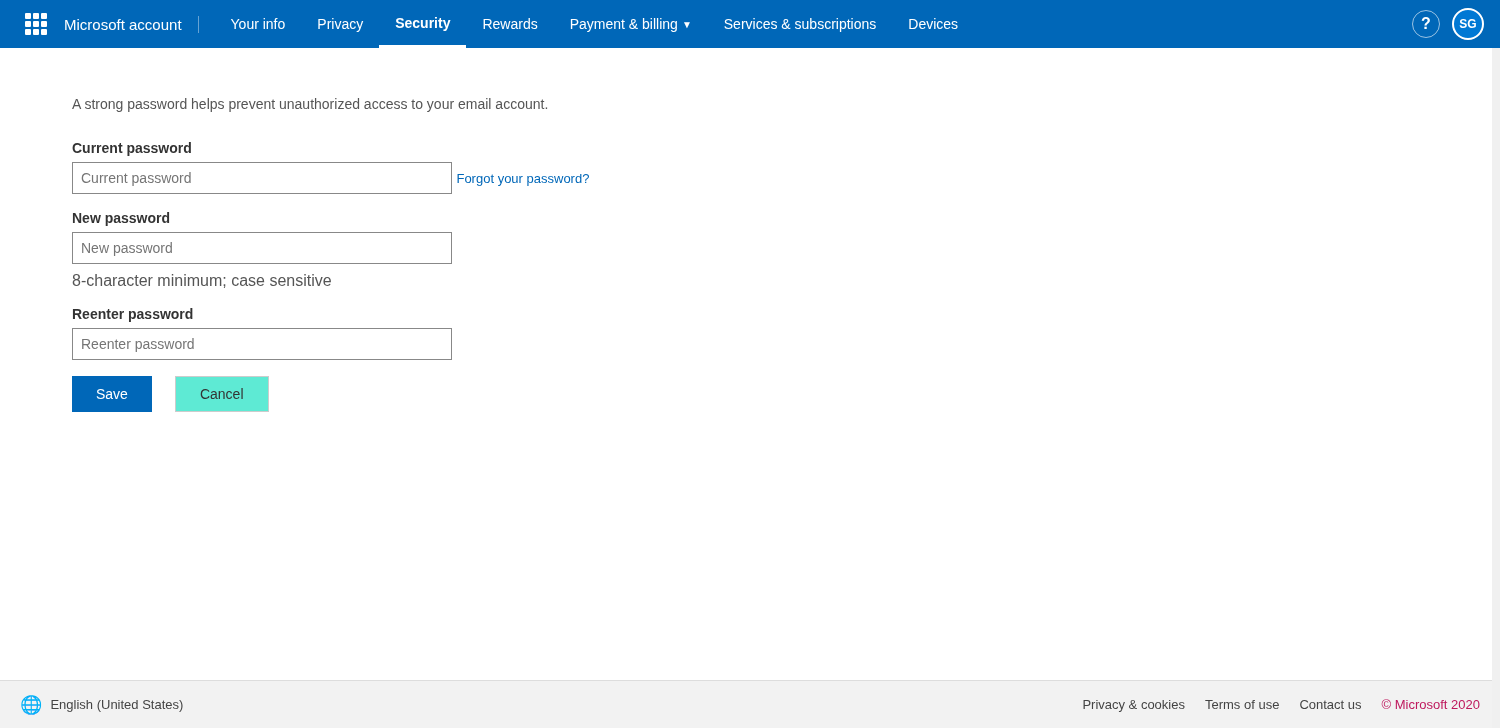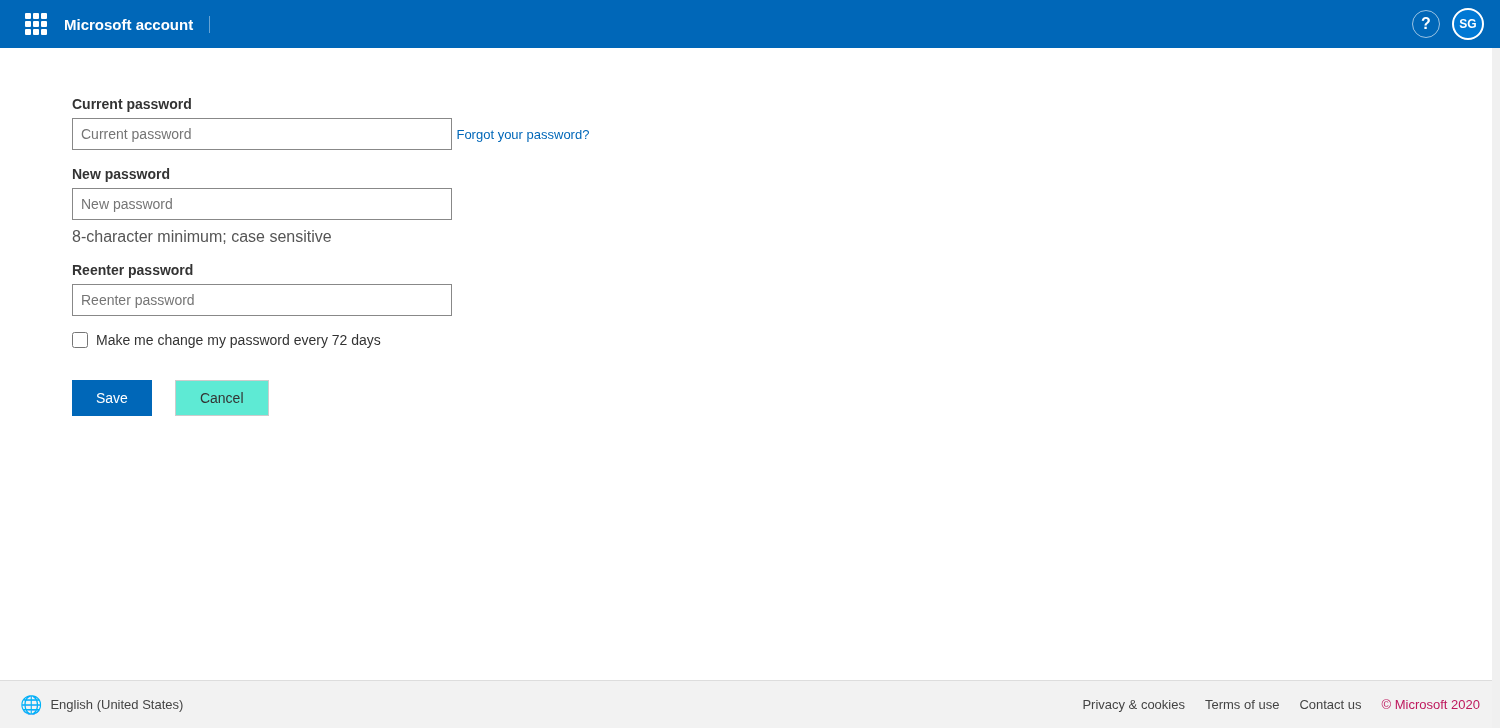--- a/index.html
+++ b/index.html
@@ -17,21 +17,21 @@
     }
     .nav-waffle {
       display: flex; align-items: center; justify-content: center;
       width: 40px; height: 40px; cursor: pointer; margin-right: 8px;
     }
     .waffle-grid {
       display: grid; grid-template-columns: repeat(3,6px); grid-template-rows: repeat(3,6px); gap: 2px;
     }
     .waffle-dot { background: #fff; border-radius: 1px; }
     .nav-brand {
-      font-size: 15px; font-weight: 700; color: #fff;
+      font-size: 15px; font-weight: 400; color: #fff;
       border-right: 1px solid rgba(255,255,255,0.4);
       padding-right: 16px; margin-right: 16px; white-space: nowrap;
     }
     .nav-links { display: flex; align-items: center; flex: 1; gap: 0; }
     .nav-link {
       color: #fff; text-decoration: none; font-size: 14px;
       padding: 0 16px; height: 48px; display: flex; align-items: center;
       cursor: pointer; white-space: nowrap;
     }
     .nav-link.active { font-weight: 700; border-bottom: 3px solid #fff; }
@@ -125,49 +125,60 @@
         <div class="waffle-dot"></div>
       <div class="waffle-dot"></div>
         <div class="waffle-dot"></div>
         <div class="waffle-dot"></div>
       <div class="waffle-dot"></div>
         <div class="waffle-dot"></div>
         <div class="waffle-dot"></div>
     </div>
   </div>
   <span class="nav-brand">Microsoft account</span>
+  <div class="nav-links">
+    <a class="nav-link">Your info</a>
+    <a class="nav-link">Privacy</a>
+    <a class="nav-link active">Security</a>
+    <a class="nav-link">Rewards</a>
+    <a class="nav-link">
+      <span class="nav-link-with-chevron">
+        <span>Payment &amp; billing</span>
+        <span class="chevron">▼</span>
+      </span>
+    </a>
+    <a class="nav-link">Services &amp; subscriptions</a>
+    <a class="nav-link">Devices</a>
+  </div>
   <div class="nav-right">
     <div class="nav-help">?</div>
     <div class="nav-avatar">SG</div>
   </div>
 </nav>
 
 <main class="main-content">
+  <p class="page-subtitle">A strong password helps prevent unauthorized access to your email account.</p>
 
   <div class="form-group">
     <label class="form-label">Current password</label>
     <input type="password" class="form-input" placeholder="Current password" style="">
     <a class="forgot-link">Forgot your password?</a>
   </div>
 
   <div class="form-group">
     <label class="form-label">New password</label>
     <input type="password" class="form-input" placeholder="New password" style="">
     <p class="form-hint">8-character minimum; case sensitive</p>
   </div>
 
   <div class="form-group">
     <label class="form-label">Reenter password</label>
     <input type="password" class="form-input" placeholder="Reenter password" style="">
   </div>
 
-  <div class="checkbox-row">
-    <input type="checkbox" class="checkbox-input" id="rotation-checkbox" style="">
-    <label for="rotation-checkbox" class="checkbox-label">Make me change my password every 72 days</label>
-  </div>
 
   <div class="btn-row">
     <button class="btn-save">Save</button>
     <button class="btn-cancel">Cancel</button>
   </div>
 </main>
 
 <div class="scrollbar-track"></div>
 
 <footer class="footer">

